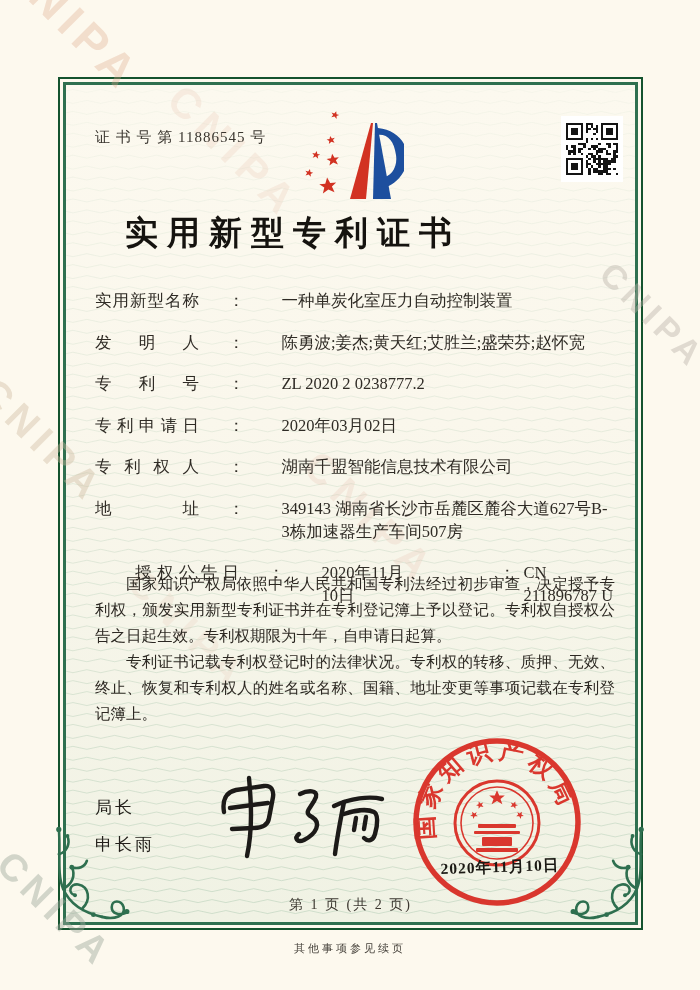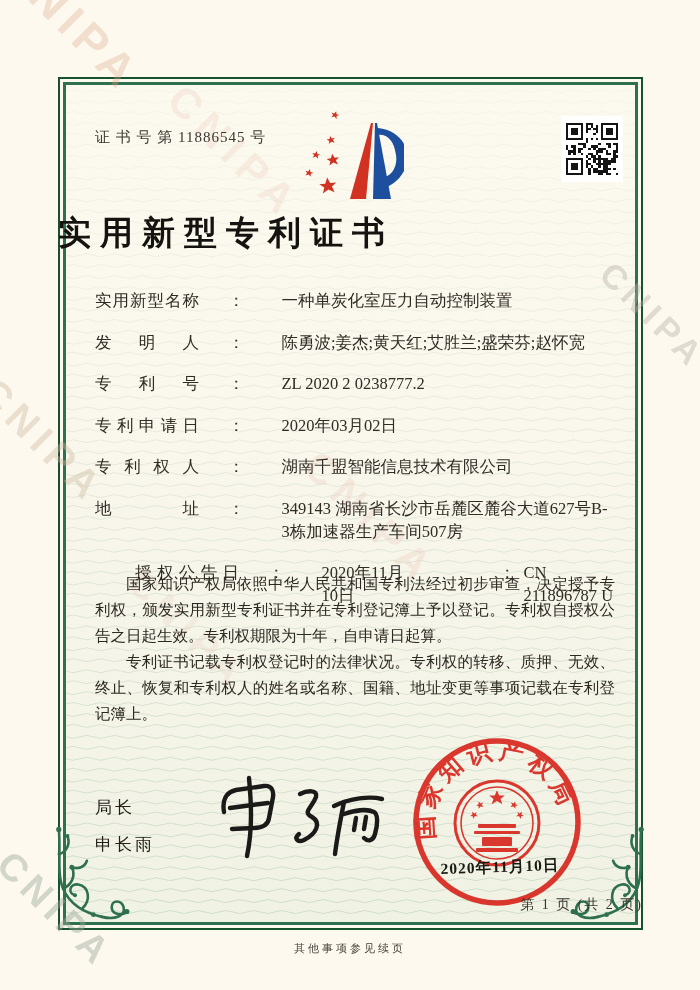--- a/index.html
+++ b/index.html
@@ -32,21 +32,21 @@
 
   
   #content { position:absolute; inset:0; z-index:4; color:#33302a; }
 
   #cert-no { position:absolute; left:95px; top:128px; font-size:15px; letter-spacing:1px; color:#3a362f; }
 
   #logo { position:absolute; left:300px; top:107px; }
   #qr-box { position:absolute; left:561px; top:116px; width:62px; height:66px; background:#fff;
             display:flex; align-items:center; justify-content:center; }
 
-  #title { position:absolute; top:211px; left:58px; width:470px; text-align:left;
+  #title { position:absolute; top:211px; left:58px; width:470px; text-align:center;
            font-size:33px; font-weight:bold; letter-spacing:9px; color:#15130f; }
 
   #fields { position:absolute; left:95px; top:289px; width:520px; }
   .f-row { display:flex; margin-bottom:18.5px; font-size:16.5px; line-height:23px;gap:29px; }
   .f-label { width:104px; text-align:justify; text-align-last:justify; flex:none; color:#2f2b25; }
   .f-colon { flex:none; color:#2f2b25; }
   .f-value { margin-left:8px; max-width:400px; color:#2f2b25; }
   .grant-row { display:flex;margin-left:40px; }
   .grant-pair2 { margin-left:54px; display:flex; }
 
@@ -57,21 +57,21 @@
   #officer { position:absolute; left:95px; top:789px; font-size:17px; line-height:37px;
              letter-spacing:3px; color:#23201b; }
 
   #signature { position:absolute; left:208px; top:772px; }
 
   #seal { position:absolute; left:410px; top:735px; }
   #seal-date { position:absolute; left:416px; top:857px; width:168px; text-align:center;
                font-size:15.5px; font-weight:bold; color:#1b1914; letter-spacing:1px;
                transform:rotate(-2deg); }
 
-  #page-info { position:absolute; top:896px; left:58px; width:585px; text-align:right;
+  #page-info { position:absolute; top:896px; left:58px; width:585px; text-align:center;
                font-size:14px; letter-spacing:2px; color:#3a362f; }
   #continuation-note { position:absolute; top:941px; left:0; width:700px; text-align:center;
                        font-size:11px; letter-spacing:3px; color:#45413a; }
 </style>
 </head>
 <body>
 
 <div id="page">
 
   <div id="frame-outer">

